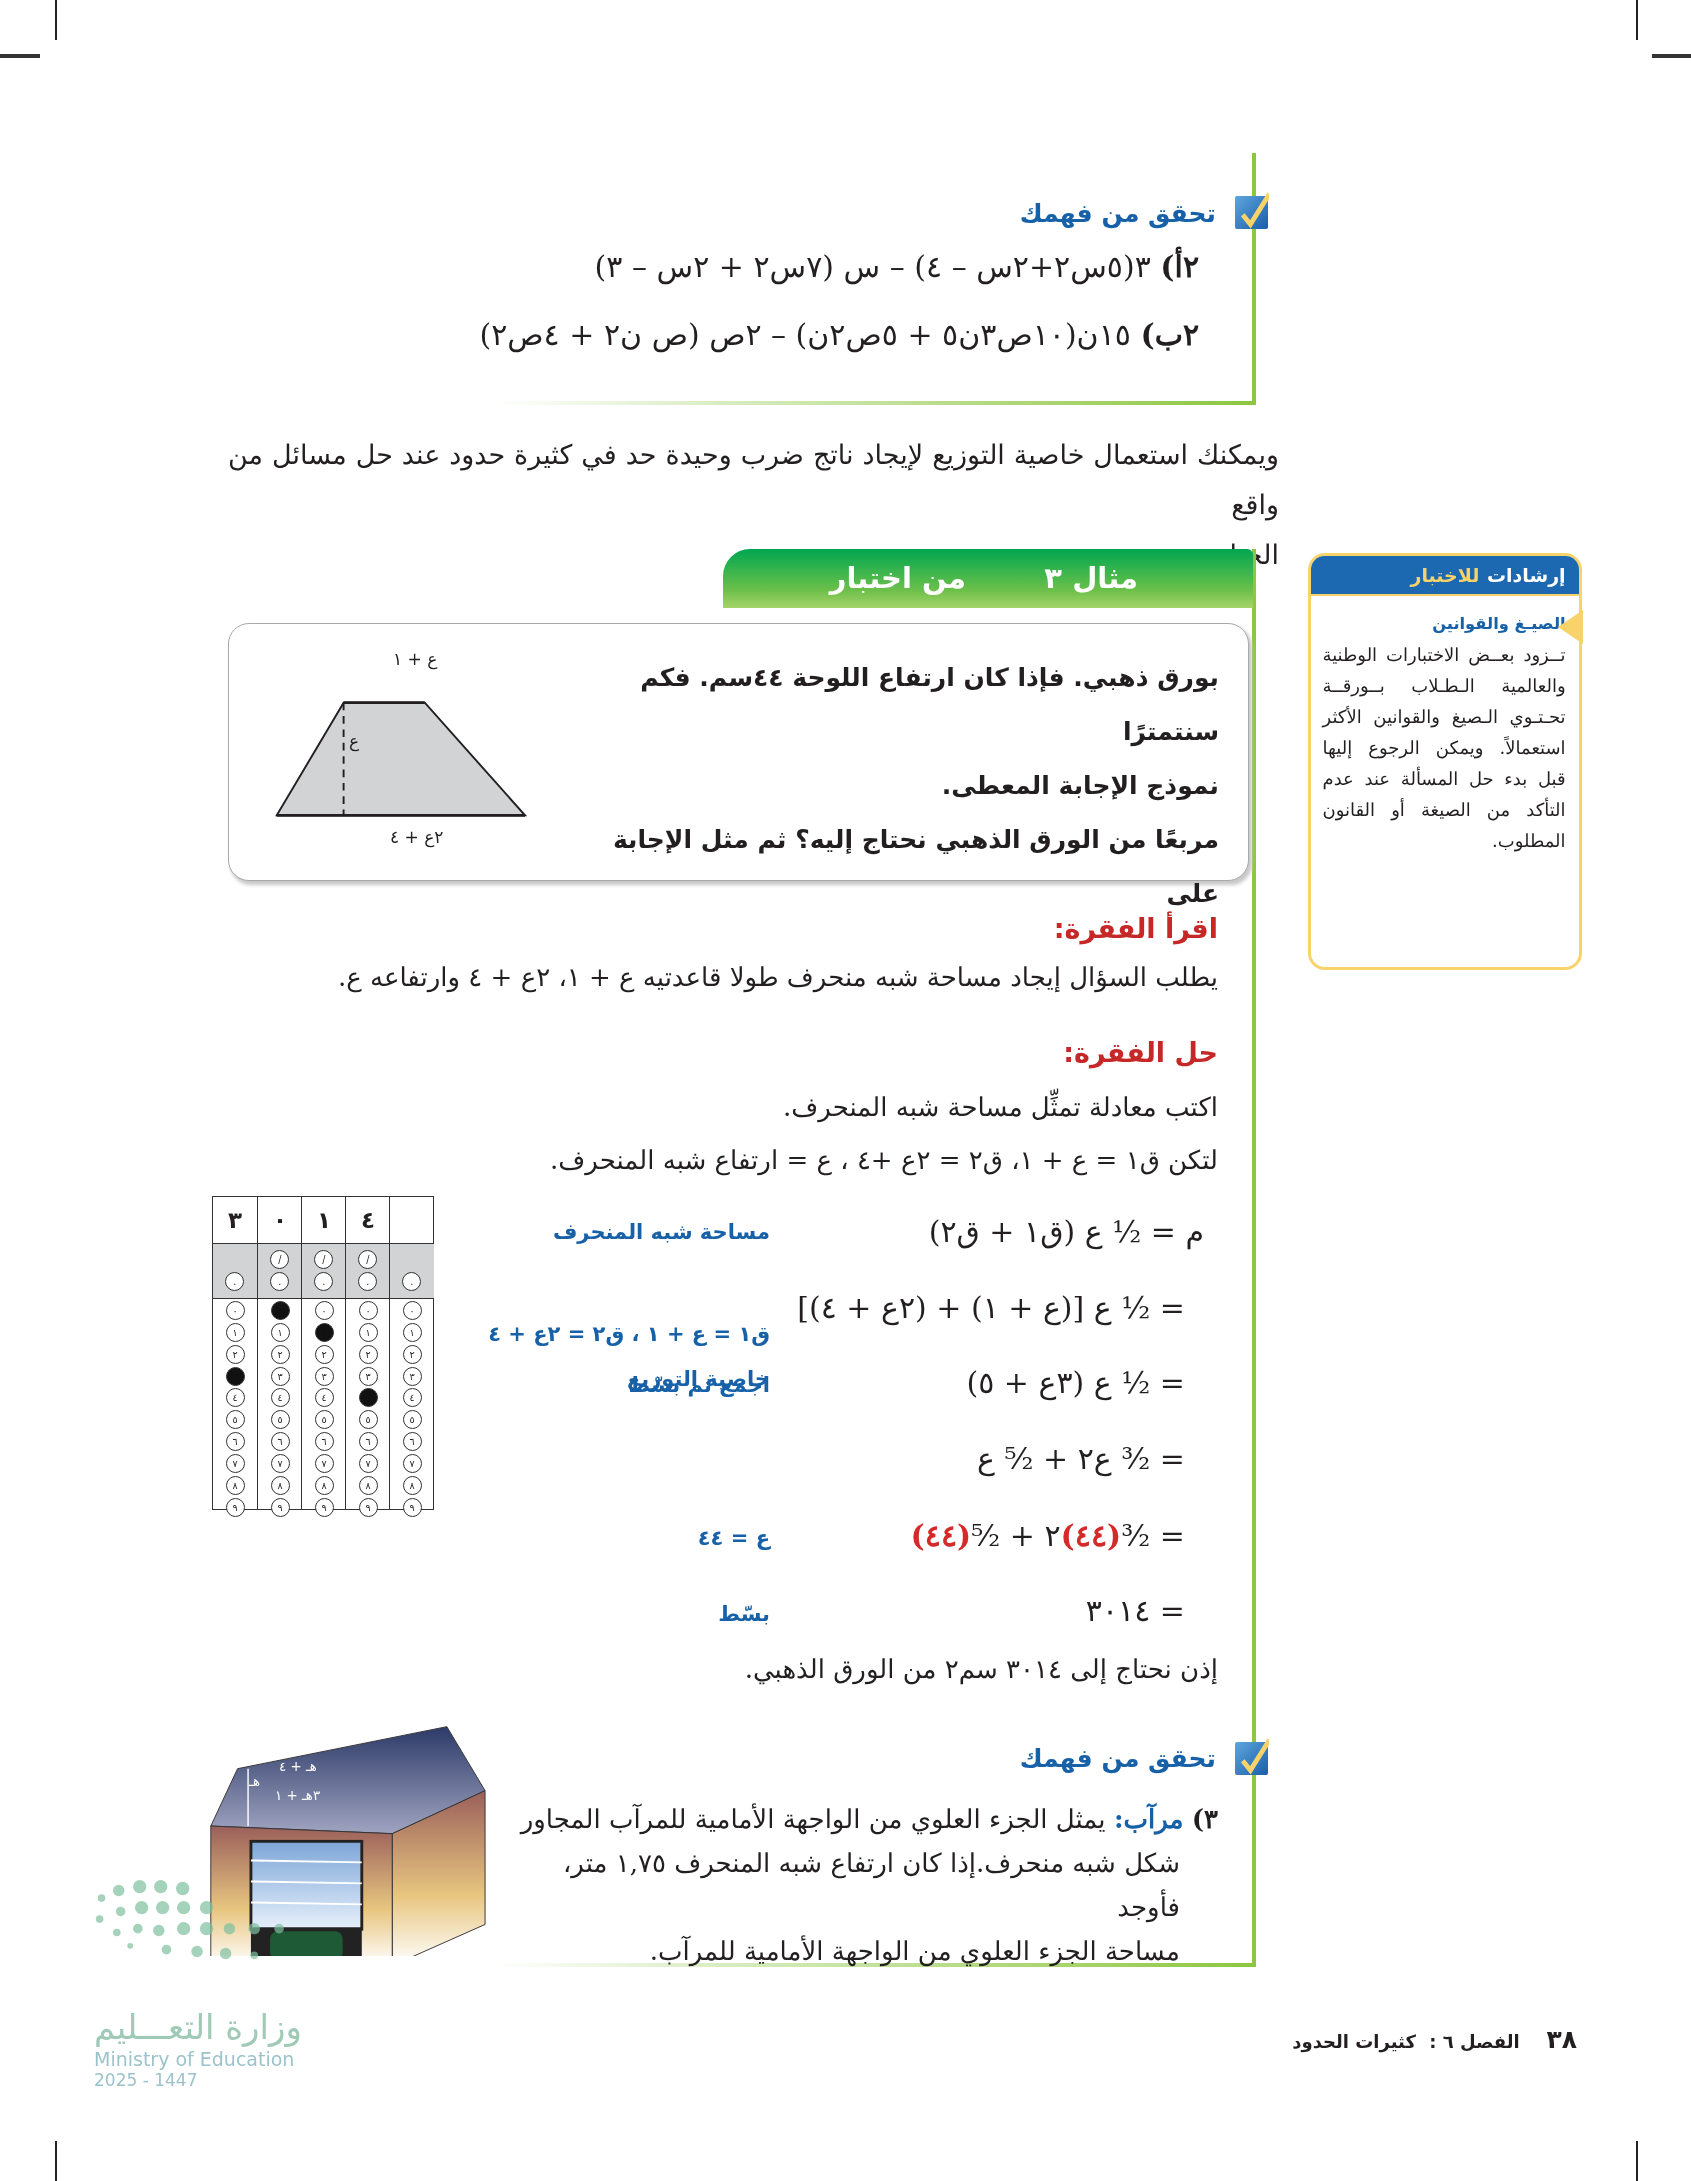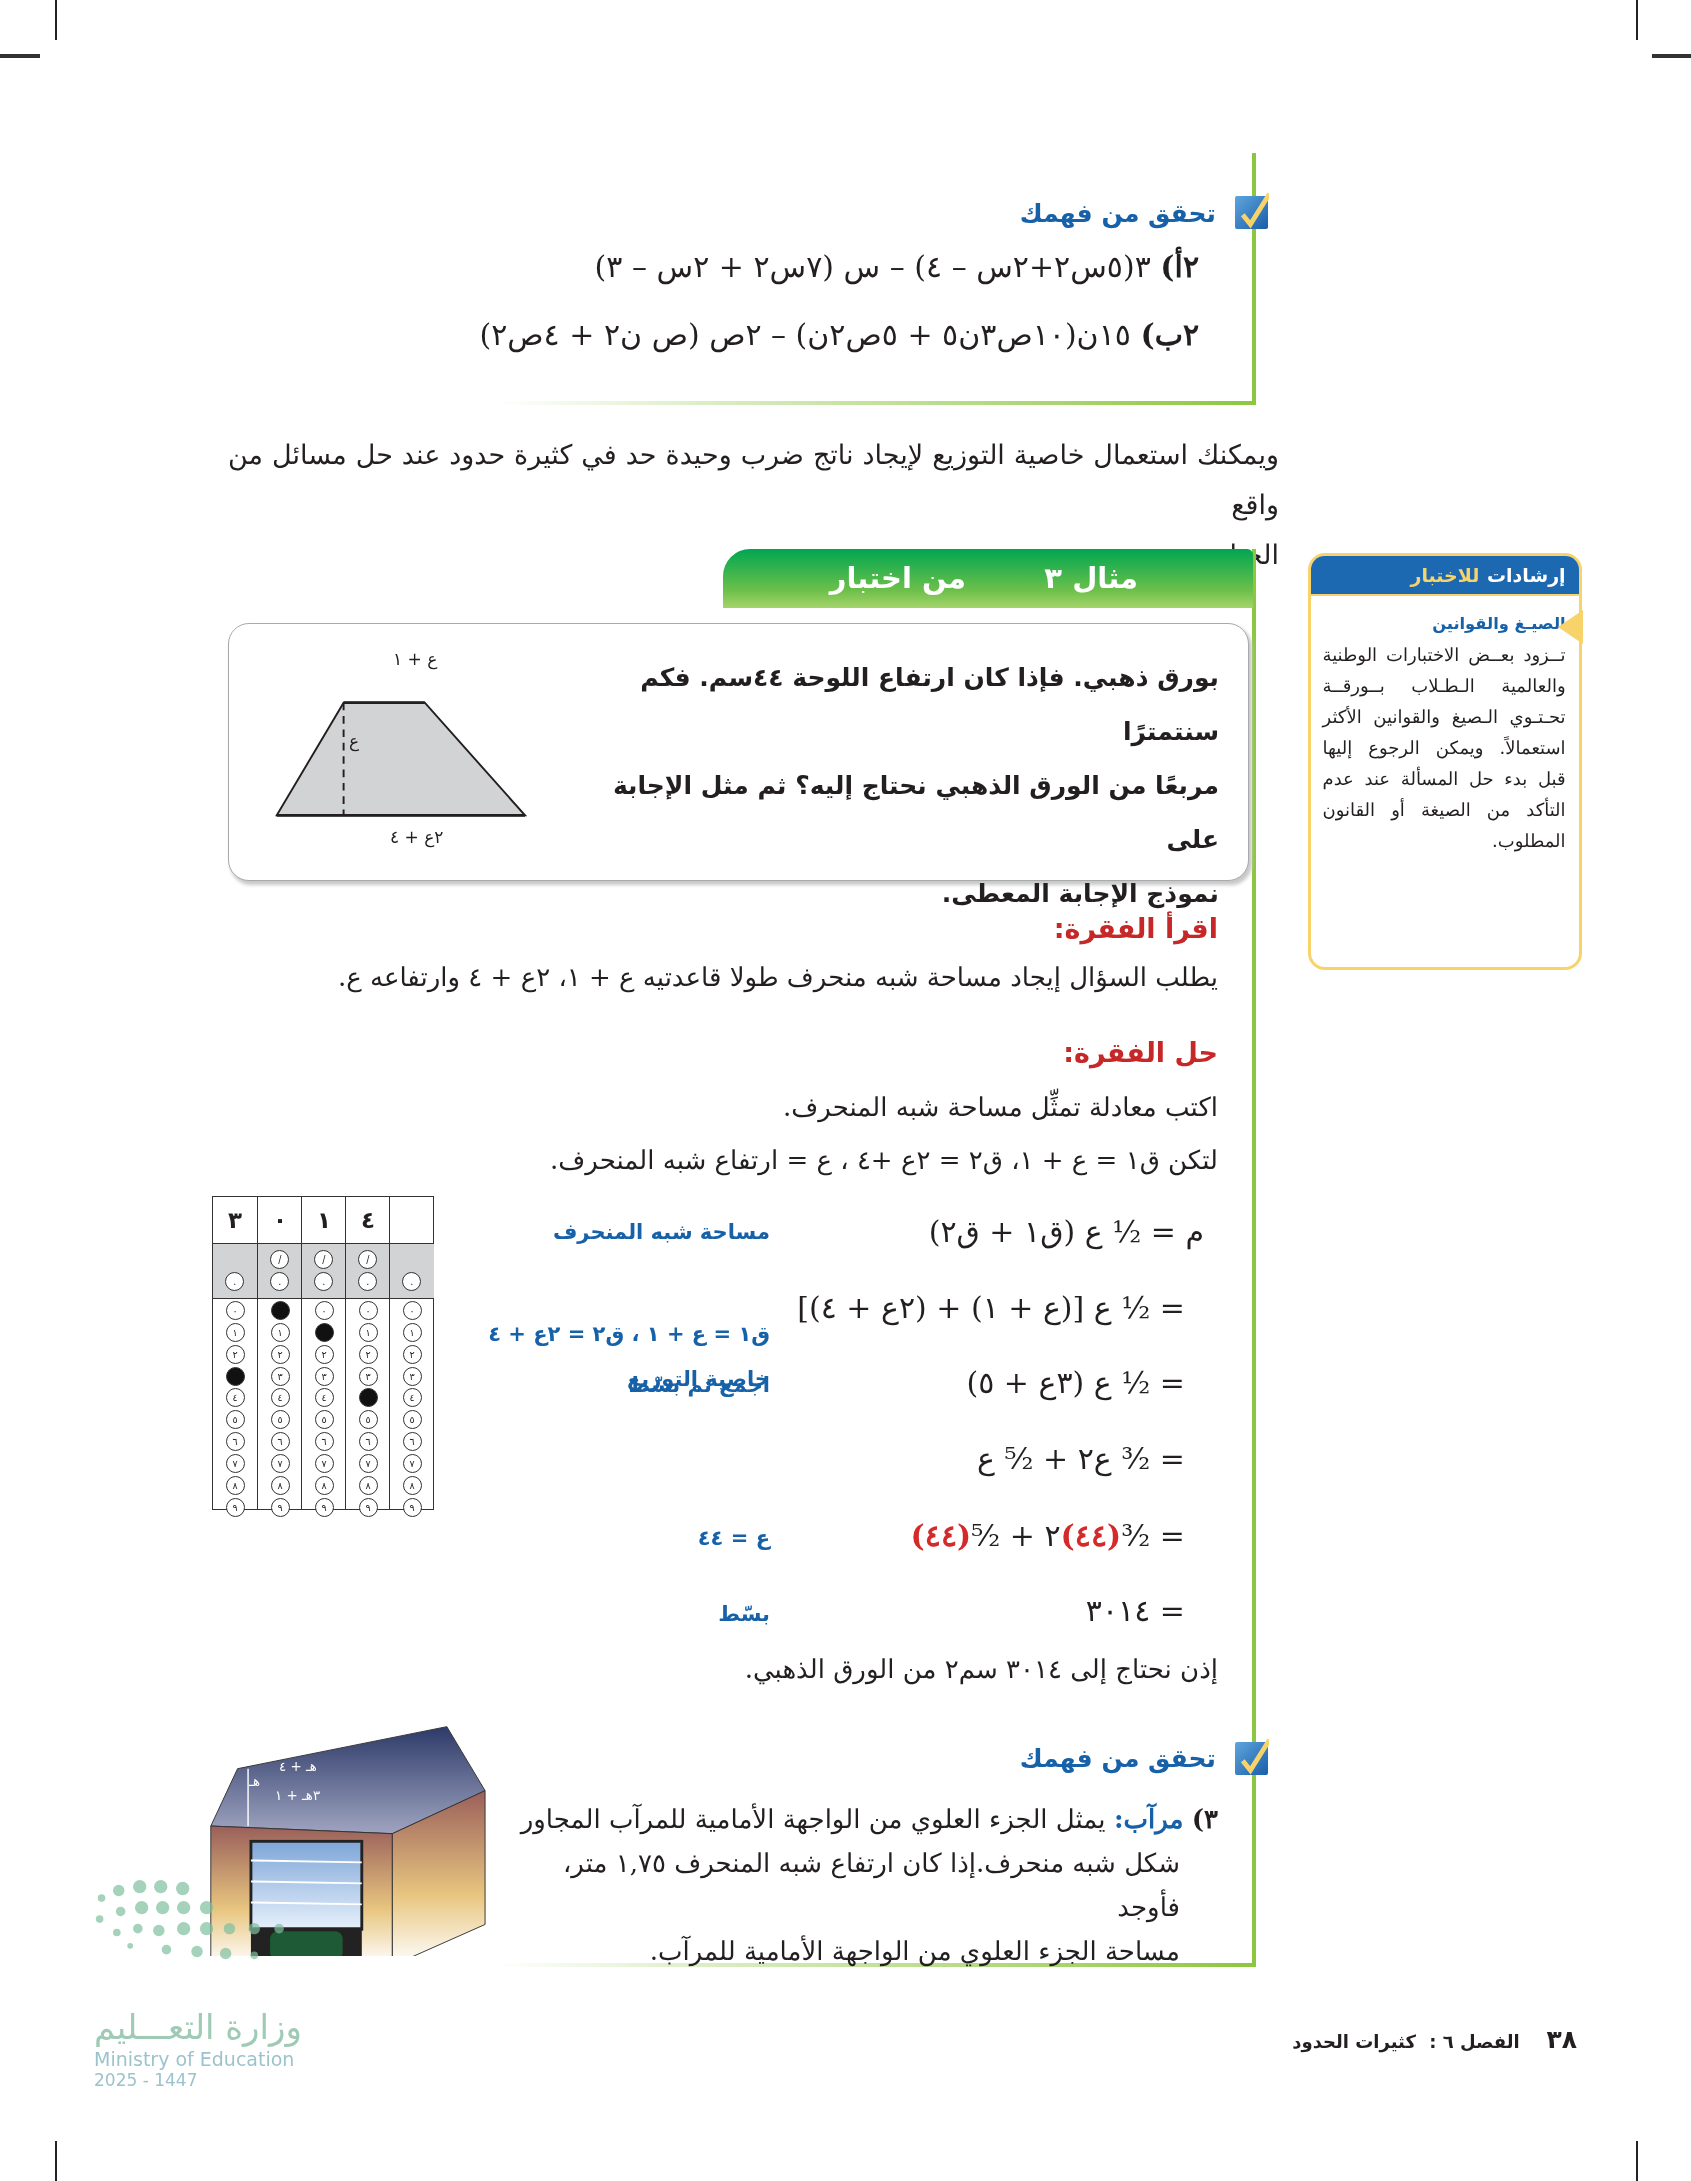--- a/index.html
+++ b/index.html
@@ -111,22 +111,22 @@
 
 <div class="green-v" style="left:1252px;top:549px;height:1415px;"></div>
 <div class="example-banner">
   <span class="abs" style="right:115px;top:11.5px;">مثال ٣</span>
   <span class="abs rtl" style="right:287px;top:11.5px;">من اختبار</span>
 </div>
 
 <div class="problem-box">
   <div class="abs rtl" style="right:29px;top:27px;width:612px;font-size:25px;line-height:54px;font-weight:bold;">
     <div>بورق ذهبي. فإذا كان ارتفاع اللوحة ٤٤سم. فكم سنتمترًا</div>
+    <div>نموذج الإجابة المعطى.</div>
     <div>مربعًا من الورق الذهبي نحتاج إليه؟ ثم مثل الإجابة على</div>
-    <div>نموذج الإجابة المعطى.</div>
   </div>
   <svg class="abs" style="left:19px;top:29px;" width="344" height="191" viewBox="0 0 360 200">
     <polygon points="100,52 185,52 290,170 30,170" fill="#d1d3d4" stroke="#231f20" stroke-width="2"></polygon>
     <line x1="30" y1="170" x2="290" y2="170" stroke="#231f20" stroke-width="3"></line>
     <line x1="100" y1="52" x2="185" y2="52" stroke="#231f20" stroke-width="3"></line>
     <line x1="100" y1="52" x2="100" y2="170" stroke="#231f20" stroke-width="2" stroke-dasharray="8,6"></line>
   </svg>
   <div class="abs rtl" style="left:164px;top:25px;font-size:17px;">ع + ١</div>
   <div class="abs rtl" style="left:120px;top:107px;font-size:17px;">ع</div>
   <div class="abs rtl" style="left:161px;top:203px;font-size:17px;">٢ع + ٤</div>

